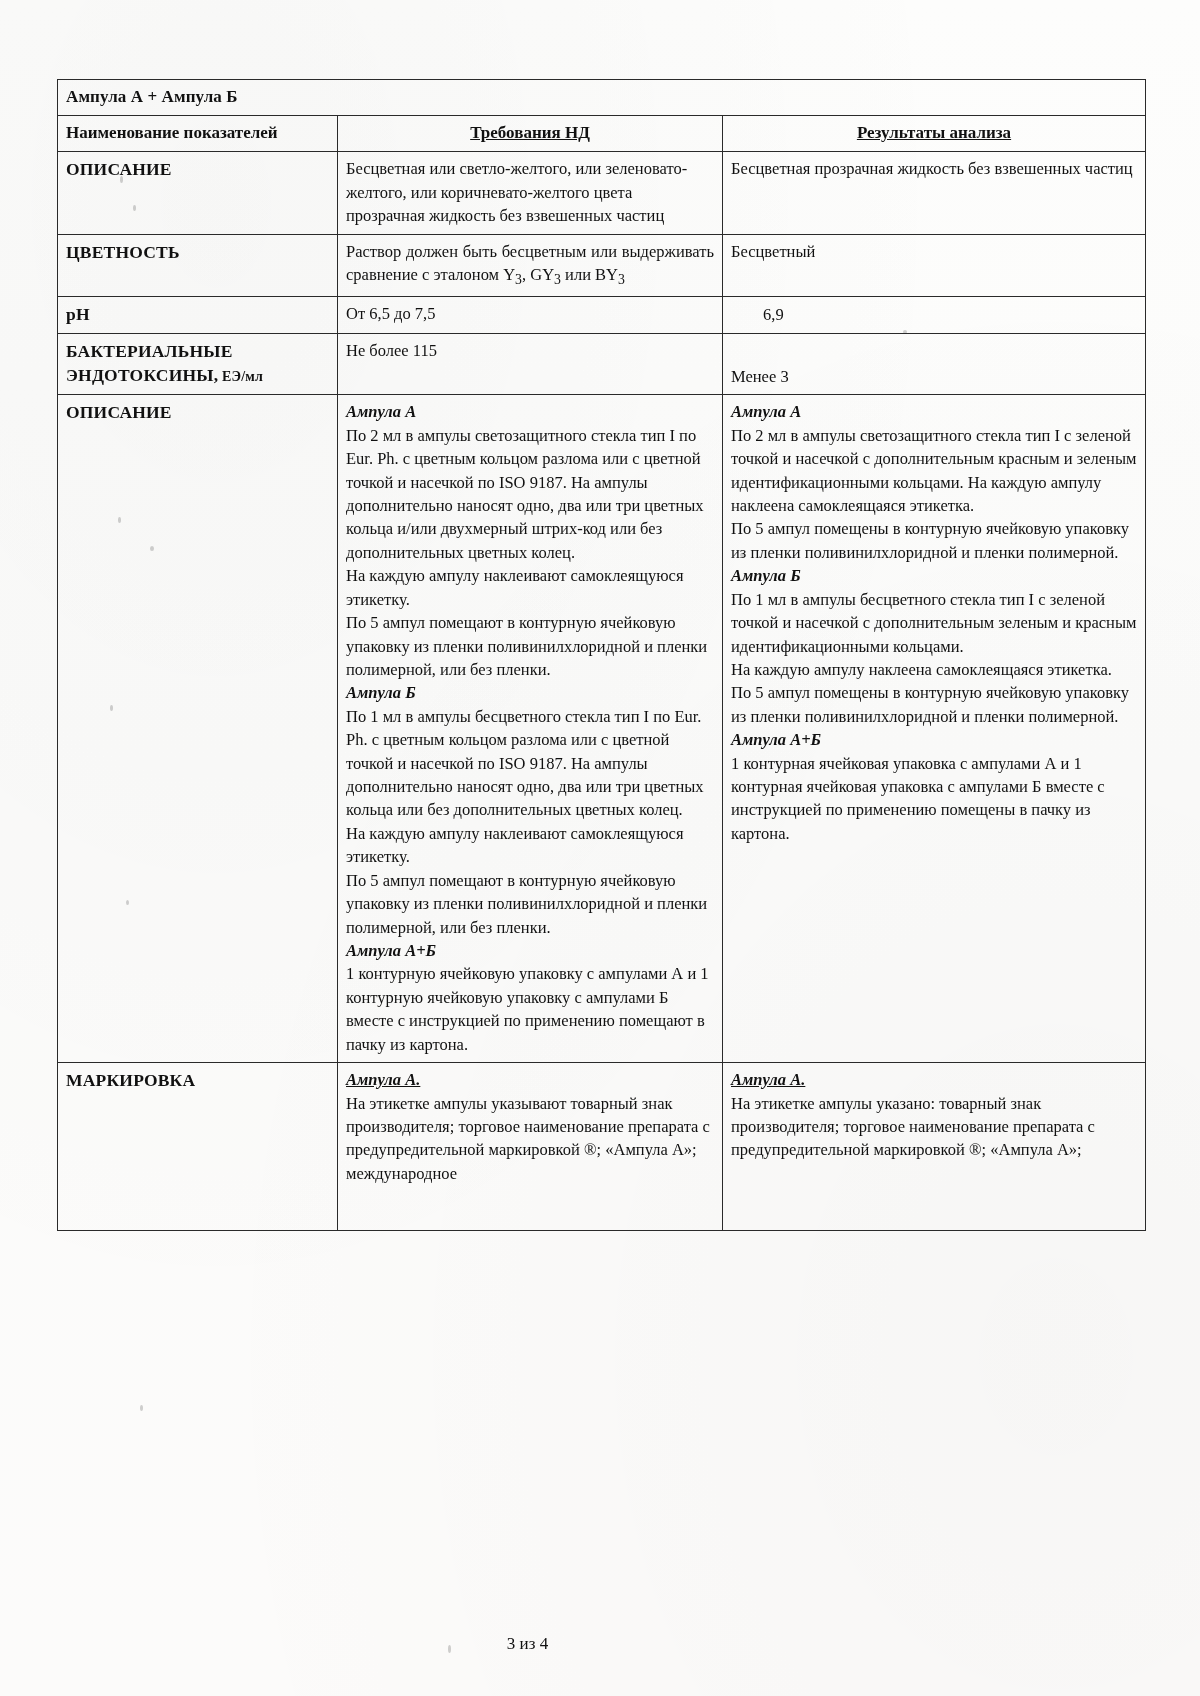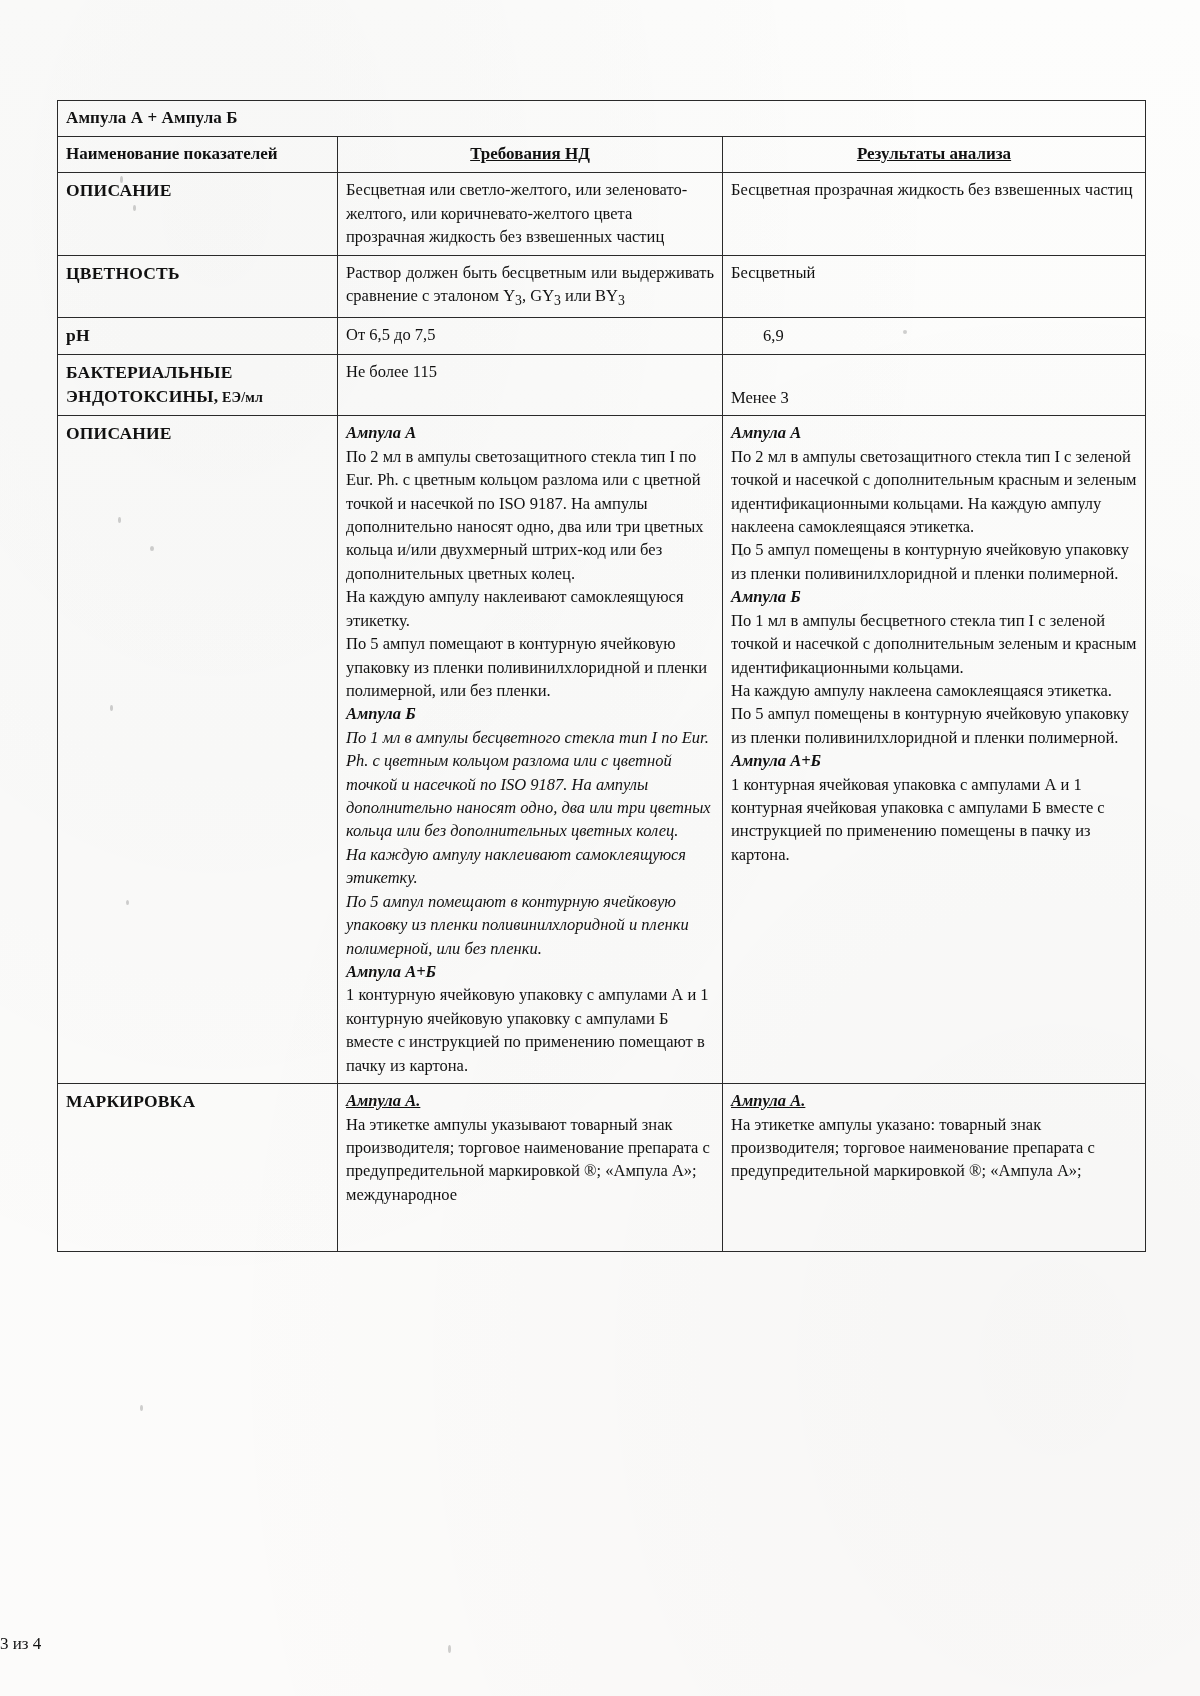--- a/index.html
+++ b/index.html
@@ -23,21 +23,21 @@
     inset: 0;
     background:
       radial-gradient(ellipse at 18% 12%, rgba(0,0,0,0.022), rgba(0,0,0,0) 55%),
       radial-gradient(ellipse at 88% 80%, rgba(0,0,0,0.018), rgba(0,0,0,0) 60%),
       linear-gradient(180deg, #fdfdfc 0%, #fbfbfa 45%, #fcfbfa 100%);
   }
 
   .doc-table {
     position: absolute;
     left: 57px;
-    top: 100px;
+    top: 79px;
     width: 1088px;
     border-collapse: collapse;
     table-layout: fixed;
     font-size: 16.5px;
     line-height: 1.42;
   }
   .doc-table td {
     border: 1px solid #2a2a2a;
     vertical-align: top;
     padding: 5px 8px 6px 8px;
@@ -80,21 +80,21 @@
   .it { font-style: italic; font-weight: bold; }
   .it.u { text-decoration: underline; }
   p { margin: 0; }
   .blk { margin: 0; }
 
   .footer {
     position: absolute;
     left: 0;
     top: 1634px;
     width: 1055px;
-    text-align: left;
+    text-align: center;
     font-size: 17px;
     font-family: "Liberation Serif", "DejaVu Serif", serif;
   }
 
   
   .speck {
     position: absolute;
     background: rgba(90,90,90,0.28);
     border-radius: 50%;
     pointer-events: none;
@@ -168,21 +168,21 @@
 
 
     <tr>
       <td class="param">ОПИСАНИЕ</td>
       <td class="req">
         <p class="it">Ампула А</p>
         <p class="blk" style="white-space:pre-line;">По 2 мл в ампулы светозащитного стекла тип I по Eur. Ph.  с цветным кольцом разлома или с цветной точкой и насечкой по ISO 9187. На ампулы дополнительно наносят одно, два или три цветных кольца и/или двухмерный штрих-код или без дополнительных цветных колец.
 На каждую ампулу наклеивают самоклеящуюся этикетку.
 По 5 ампул помещают в контурную ячейковую упаковку из пленки поливинилхлоридной  и пленки полимерной, или без пленки.</p>
         <p class="it">Ампула Б</p>
-        <p class="blk" style="white-space:pre-line;font-style:italic;">По 1 мл в ампулы бесцветного стекла тип I по Eur. Ph. с цветным кольцом разлома или с цветной точкой и насечкой по ISO 9187. На ампулы дополнительно наносят одно, два или три цветных кольца или без дополнительных цветных колец.
+        <p class="blk" style="white-space:pre-line;">По 1 мл в ампулы бесцветного стекла тип I по Eur. Ph. с цветным кольцом разлома или с цветной точкой и насечкой по ISO 9187. На ампулы дополнительно наносят одно, два или три цветных кольца или без дополнительных цветных колец.
 На каждую ампулу наклеивают самоклеящуюся этикетку.
 По 5 ампул помещают в контурную ячейковую упаковку из пленки поливинилхлоридной и пленки полимерной, или без пленки.</p>
         <p class="it">Ампула А+Б</p>
         <p class="blk" style="white-space:pre-line;">1 контурную ячейковую упаковку с ампулами А и 1 контурную ячейковую упаковку с ампулами Б вместе с инструкцией по применению помещают в пачку из картона.</p>
       </td>
       <td class="res">
         <p class="it">Ампула А</p>
         <p class="blk" style="white-space:pre-line;">По 2 мл в ампулы светозащитного стекла тип I с зеленой точкой и насечкой с дополнительным красным  и зеленым идентификационными кольцами. На каждую ампулу наклеена самоклеящаяся этикетка.
 По 5 ампул помещены в контурную ячейковую упаковку из пленки поливинилхлоридной  и пленки полимерной.</p>
         <p class="it">Ампула Б</p>

